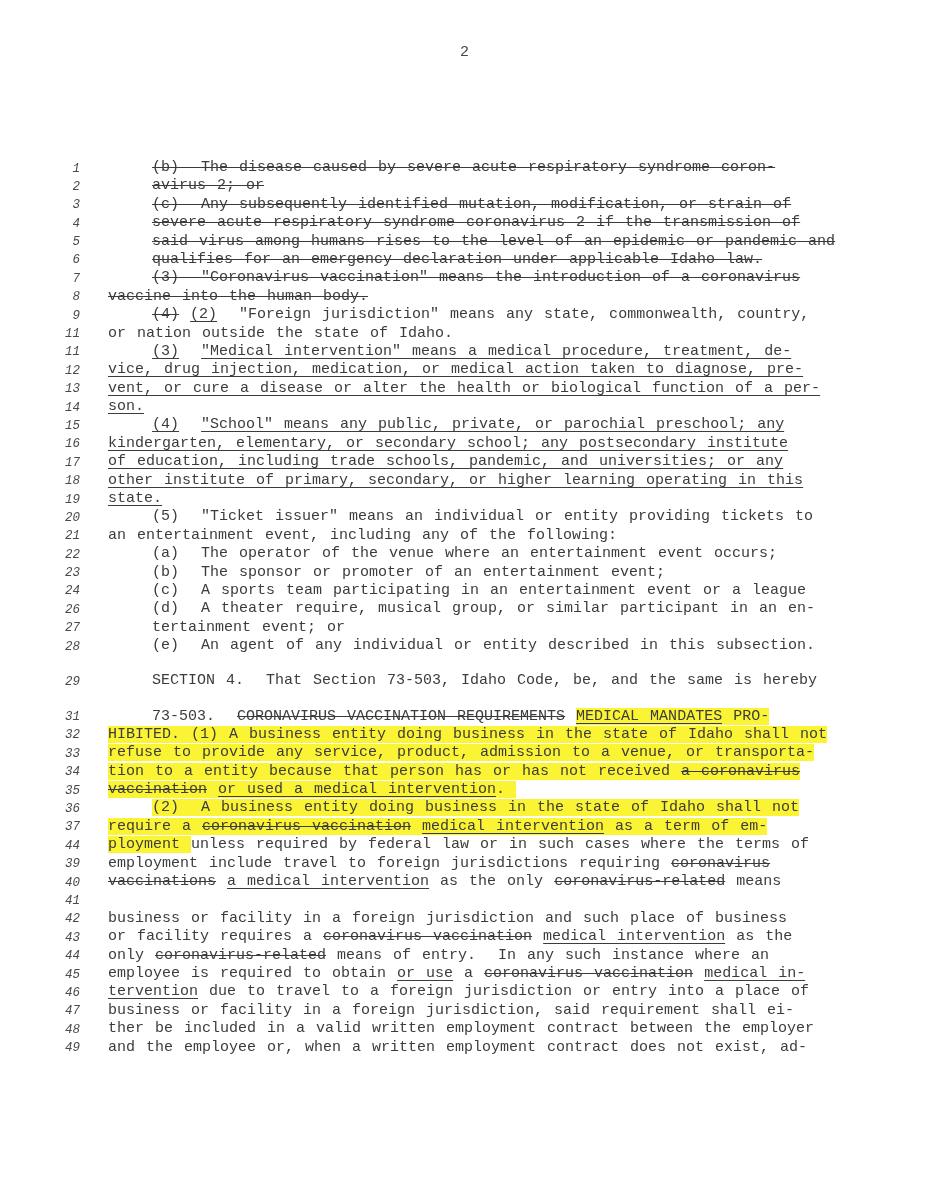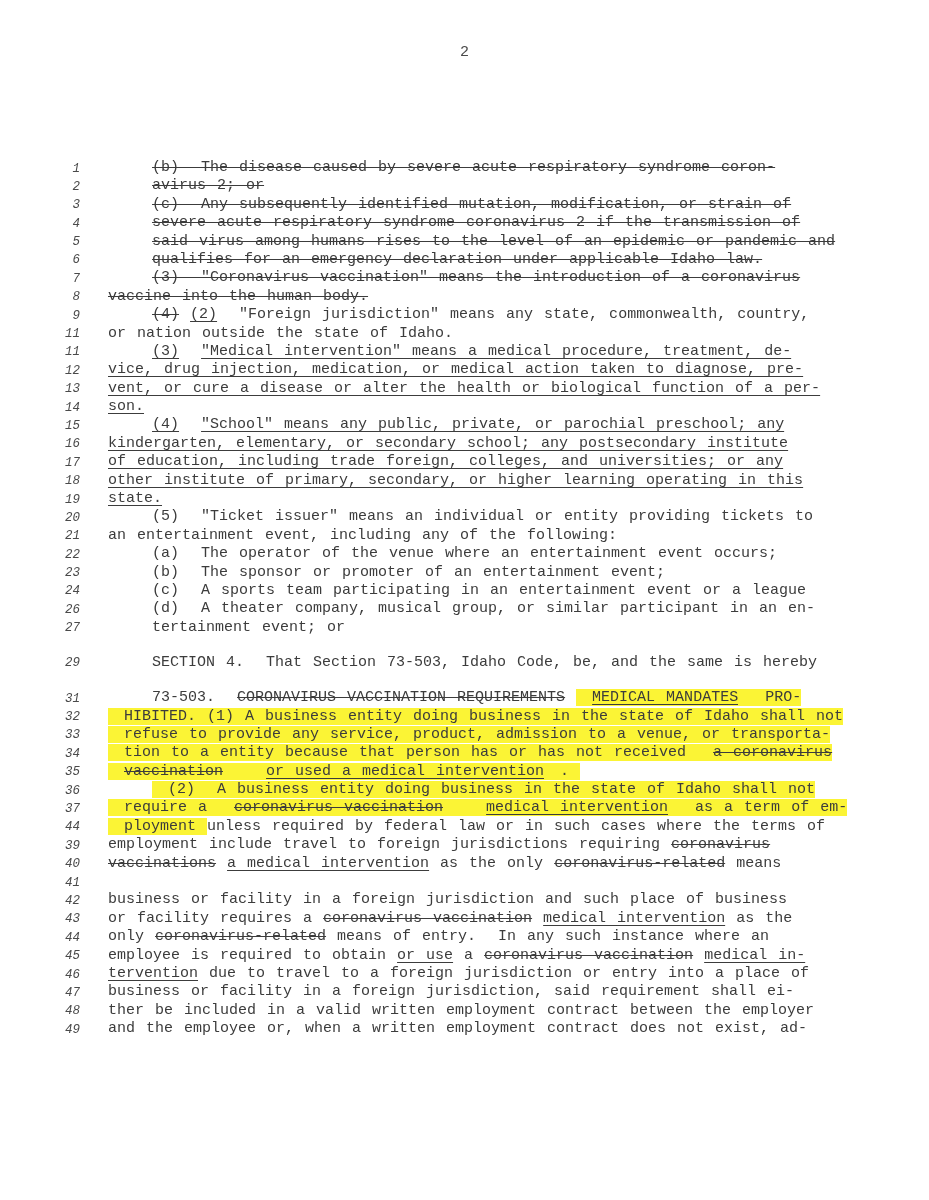--- a/index.html
+++ b/index.html
@@ -52,21 +52,21 @@
     color: var(--num);
     word-spacing: 0;
   }
   .txt {
     display: block;
     margin-left: 108px;
   }
   .txt span { text-decoration-thickness: 1.4px; text-underline-offset: 2.5px; }
   .s { text-decoration-line: line-through; margin-top: 38px; }
   .u { text-decoration-line: underline; }
-  .h { background-color: var(--hl); padding-left: 16px; }
+  .h { background-color: var(--hl); }
   .gap { height: 16.8px; }
 </style>
 </head>
 <body>
 
 <div class="page">
   <div class="pageno">2</div>
   <div class="content">
       <div class="line"><span class="num">1</span><span class="txt"><span class="">    </span><span class="s">(b)  The disease caused by severe acute respiratory syndrome coron-</span></span></div>
       <div class="line"><span class="num">2</span><span class="txt"><span class="">    </span><span class="s">avirus 2; or</span></span></div>
@@ -77,30 +77,31 @@
       <div class="line"><span class="num">7</span><span class="txt"><span class="">    </span><span class="s">(3)  "Coronavirus vaccination" means the introduction of a coronavirus</span></span></div>
       <div class="line"><span class="num">8</span><span class="txt"><span class="s">vaccine into the human body.</span></span></div>
       <div class="line"><span class="num">9</span><span class="txt"><span class="">    </span><span class="s">(4)</span><span class=""> </span><span class="u">(2)</span><span class="">  "Foreign jurisdiction" means any state, commonwealth, country,</span></span></div>
       <div class="line"><span class="num">11</span><span class="txt"><span class="">or nation outside the state of Idaho.</span></span></div>
       <div class="line"><span class="num">11</span><span class="txt"><span class="">    </span><span class="u">(3)</span><span class="">  </span><span class="u">"Medical intervention" means a medical procedure, treatment, de-</span></span></div>
       <div class="line"><span class="num">12</span><span class="txt"><span class="u">vice, drug injection, medication, or medical action taken to diagnose, pre-</span></span></div>
       <div class="line"><span class="num">13</span><span class="txt"><span class="u">vent, or cure a disease or alter the health or biological function of a per-</span></span></div>
       <div class="line"><span class="num">14</span><span class="txt"><span class="u">son.</span></span></div>
       <div class="line"><span class="num">15</span><span class="txt"><span class="">    </span><span class="u">(4)</span><span class="">  </span><span class="u">"School" means any public, private, or parochial preschool; any</span></span></div>
       <div class="line"><span class="num">16</span><span class="txt"><span class="u">kindergarten, elementary, or secondary school; any postsecondary institute</span></span></div>
-      <div class="line"><span class="num">17</span><span class="txt"><span class="u">of education, including trade foreign, colleges, and universities; or any</span></span></div>
+      <div class="line"><span class="num">17</span><span class="txt"><span class="u">of education, including trade schools, pandemic, and universities; or any</span></span></div>
       <div class="line"><span class="num">18</span><span class="txt"><span class="u">other institute of primary, secondary, or higher learning operating in this</span></span></div>
       <div class="line"><span class="num">19</span><span class="txt"><span class="u">state.</span></span></div>
       <div class="line"><span class="num">20</span><span class="txt"><span class="">    </span><span class="">(5)  "Ticket issuer" means an individual or entity providing tickets to</span></span></div>
       <div class="line"><span class="num">21</span><span class="txt"><span class="">an entertainment event, including any of the following:</span></span></div>
       <div class="line"><span class="num">22</span><span class="txt"><span class="">    </span><span class="">(a)  The operator of the venue where an entertainment event occurs;</span></span></div>
       <div class="line"><span class="num">23</span><span class="txt"><span class="">    </span><span class="">(b)  The sponsor or promoter of an entertainment event;</span></span></div>
       <div class="line"><span class="num">24</span><span class="txt"><span class="">    </span><span class="">(c)  A sports team participating in an entertainment event or a league</span></span></div>
-      <div class="line"><span class="num">26</span><span class="txt"><span class="">    </span><span class="">(d)  A theater company, musical group, or similar participant in an en-</span></span></div>
+      <div class="line"><span class="num">26</span><span class="txt"><span class="">    </span><span class="">(d)  A theater require, musical group, or similar participant in an en-</span></span></div>
       <div class="line"><span class="num">27</span><span class="txt"><span class="">    </span><span class="">tertainment event; or</span></span></div>
+      <div class="line"><span class="num">28</span><span class="txt"><span class="">    </span><span class="">(e)  An agent of any individual or entity described in this subsection.</span></span></div>
       <div class="gap"></div>
       <div class="line"><span class="num">29</span><span class="txt"><span class="">    </span><span class="">SECTION 4.  That Section 73-503, Idaho Code, be, and the same is hereby</span></span></div>
       <div class="gap"></div>
       <div class="line"><span class="num">31</span><span class="txt"><span class="">    73-503.  </span><span class="s">CORONAVIRUS VACCINATION REQUIREMENTS</span><span class=""> </span><span class="u h">MEDICAL MANDATES</span><span class="h"> PRO-</span></span></div>
       <div class="line"><span class="num">32</span><span class="txt"><span class="h">HIBITED. (1) A business entity doing business in the state of Idaho shall not</span></span></div>
       <div class="line"><span class="num">33</span><span class="txt"><span class="h">refuse to provide any service, product, admission to a venue, or transporta-</span></span></div>
       <div class="line"><span class="num">34</span><span class="txt"><span class="h">tion to a entity because that person has or has not received </span><span class="s h">a coronavirus</span></span></div>
       <div class="line"><span class="num">35</span><span class="txt"><span class="s h">vaccination</span><span class="h"> </span><span class="u h">or used a medical intervention</span><span class="h">. </span></span></div>
       <div class="line"><span class="num">36</span><span class="txt"><span class="">    </span><span class="h">(2)  A business entity doing business in the state of Idaho shall not</span></span></div>
       <div class="line"><span class="num">37</span><span class="txt"><span class="h">require a </span><span class="s h">coronavirus vaccination</span><span class="h"> </span><span class="u h">medical intervention</span><span class="h"> as a term of em-</span></span></div>

